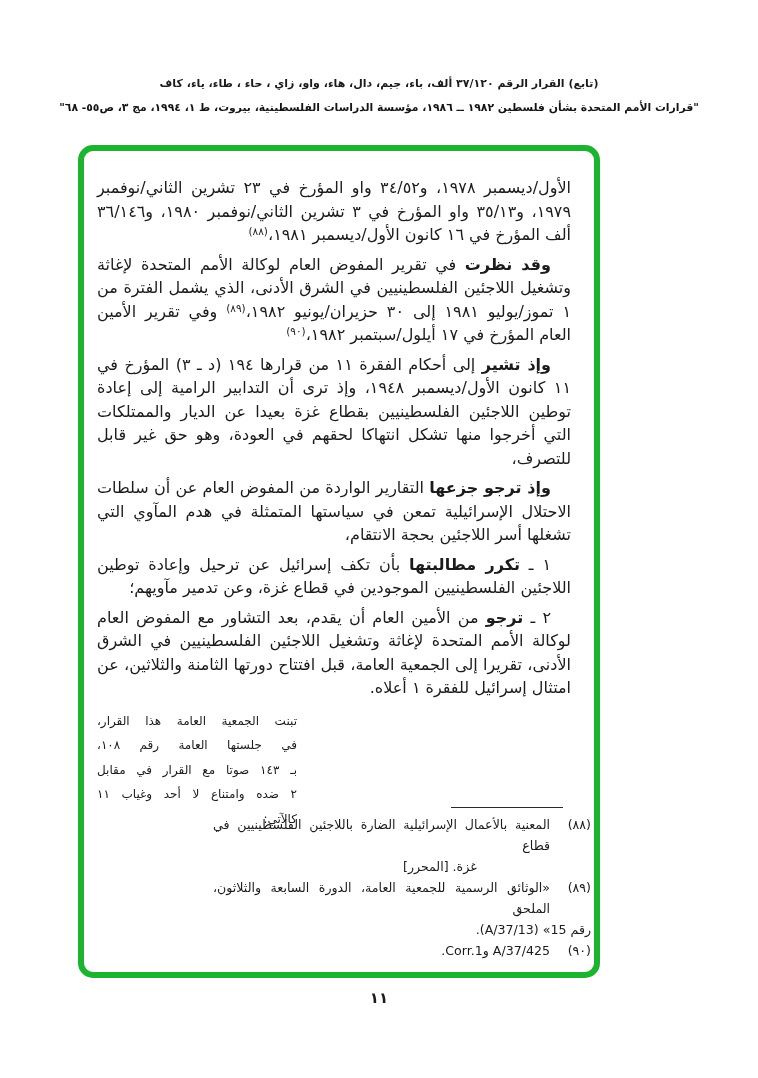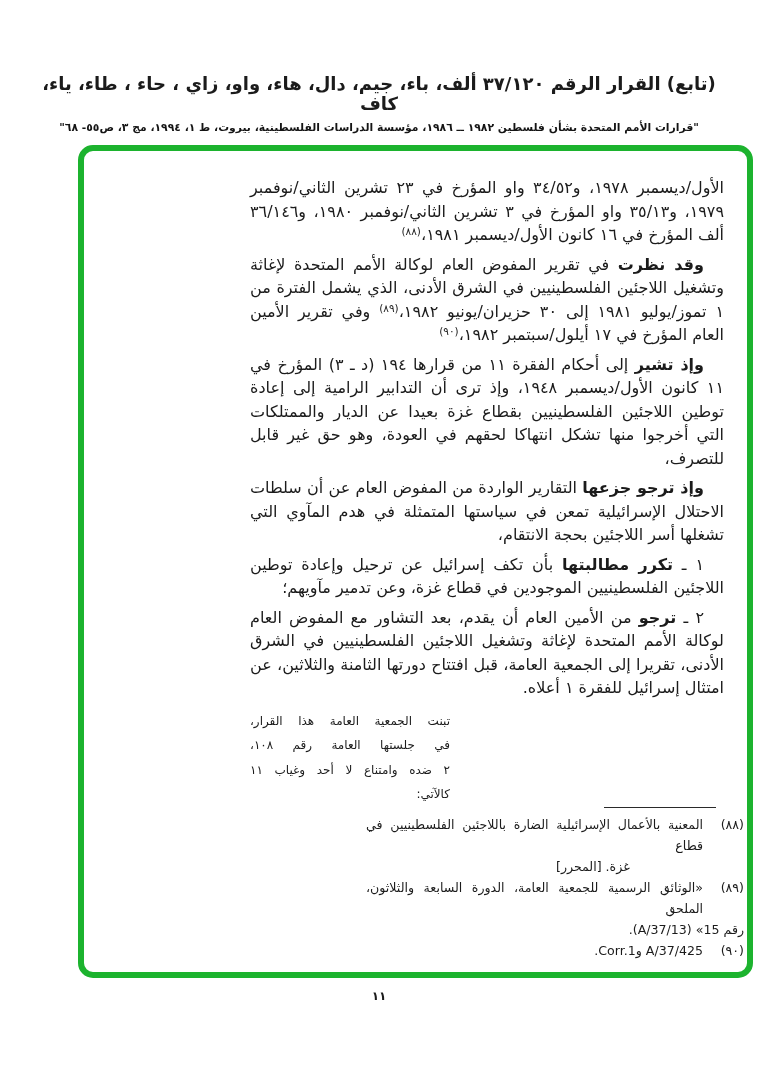--- a/index.html
+++ b/index.html
@@ -2,25 +2,25 @@
 <html lang="ar"><head>
 <meta charset="utf-8">
 <style>
   html,body{margin:0;padding:0;}
   body{
     width:758px;height:1078px;position:relative;background:#ffffff;
     font-family:"DejaVu Sans",sans-serif;color:#1b1b1b;overflow:hidden;
   }
   
   .hdr{position:absolute;top:74px;left:30px;right:30px;text-align:center;direction:rtl;}
-  .hdr-title{font-size:18px;font-weight:bold;line-height:20px;}
+  .hdr-title{font-size:11px;font-weight:bold;line-height:20px;}
   .hdr-source{font-size:10.8px;font-weight:bold;line-height:14px;margin-top:7px;color:#141414;}
   
   .frame{
-    position:absolute;left:78px;top:145px;width:675px;height:833px;
+    position:absolute;left:78px;top:145px;width:522px;height:833px;
     border:6px solid #1cb32e;border-radius:15px;box-sizing:border-box;background:#ffffff;
   }
   
   .text-col{
     position:absolute;top:25px;right:23px;width:474px;
     direction:rtl;text-align:justify;font-size:16px;line-height:23.5px;
   }
   .para{margin:0 0 6px 0;}
   .indent{text-indent:20px;}
   .lead{font-weight:bold;}
@@ -33,21 +33,21 @@
   .footnotes{position:absolute;right:3px;bottom:11px;width:378px;direction:rtl;font-size:12.6px;line-height:21px;}
   .fn-rule{width:112px;border-top:1.5px solid #2a2a2a;margin:0 28px 6px 0;}
   .fn-row{display:flex;direction:rtl;gap:7px;}
   .fn-marker{white-space:nowrap;min-width:34px;text-align:right;}
   .fn-text{flex:1;text-align:justify;text-align-last:justify;}
   .fn-text.ta-r{text-align:right;text-align-last:right;}
   .fn-ind-a{text-align:left;padding-left:190px;}
   .fn-ind-b{text-align:right;padding-left:52px;}
   
   .page-num{position:absolute;top:989px;left:0;width:100%;text-align:center;
-    font-size:12px;font-weight:bold;letter-spacing:2px;}
+    font-size:15px;font-weight:bold;letter-spacing:2px;}
 </style>
 </head>
 <body>
 
 <div class="hdr">
   <div class="hdr-title">(تابع) القرار الرقم ٣٧/١٢٠ ألف، باء، جيم، دال، هاء، واو، زاي ، حاء ، طاء، ياء، كاف</div>
   <div class="hdr-source">"قرارات الأمم المتحدة بشأن فلسطين ١٩٨٢ ــ ١٩٨٦، مؤسسة الدراسات الفلسطينية، بيروت، ط ١، ١٩٩٤، مج ٣، ص٥٥- ٦٨"</div>
 </div>
 
 <div class="frame">
@@ -62,20 +62,21 @@
 
     <p class="para indent"><b class="lead">وإذ ترجو جزعها</b><span> التقارير الواردة من المفوض العام عن أن سلطات الاحتلال الإسرائيلية تمعن في سياستها المتمثلة في هدم المآوي التي تشغلها أسر اللاجئين بحجة الانتقام،</span></p>
 
     <p class="para indent"><span>١ ـ </span><b class="lead">تكرر مطالبتها</b><span> بأن تكف إسرائيل عن ترحيل وإعادة توطين اللاجئين الفلسطينيين الموجودين في قطاع غزة، وعن تدمير مآويهم؛</span></p>
 
     <p class="para indent"><span>٢ ـ </span><b class="lead">ترجو</b><span> من الأمين العام أن يقدم، بعد التشاور مع المفوض العام لوكالة الأمم المتحدة لإغاثة وتشغيل اللاجئين الفلسطينيين في الشرق الأدنى، تقريرا إلى الجمعية العامة، قبل افتتاح دورتها الثامنة والثلاثين، عن امتثال إسرائيل للفقرة ١ أعلاه.</span></p>
 
     <div class="adoption">
       <div class="ad-line">تبنت الجمعية العامة هذا القرار،</div>
       <div class="ad-line">في جلستها العامة رقم ١٠٨،</div>
+      <div class="ad-line">بـ ١٤٣ صوتا مع القرار في مقابل</div>
       <div class="ad-line">٢ ضده وامتناع لا أحد وغياب ١١</div>
       <div class="ad-line ad-last">كالآتي:</div>
     </div>
 
   </div>
 
   <div class="footnotes">
     <div class="fn-rule"></div>
 
     <div class="fn-row">

